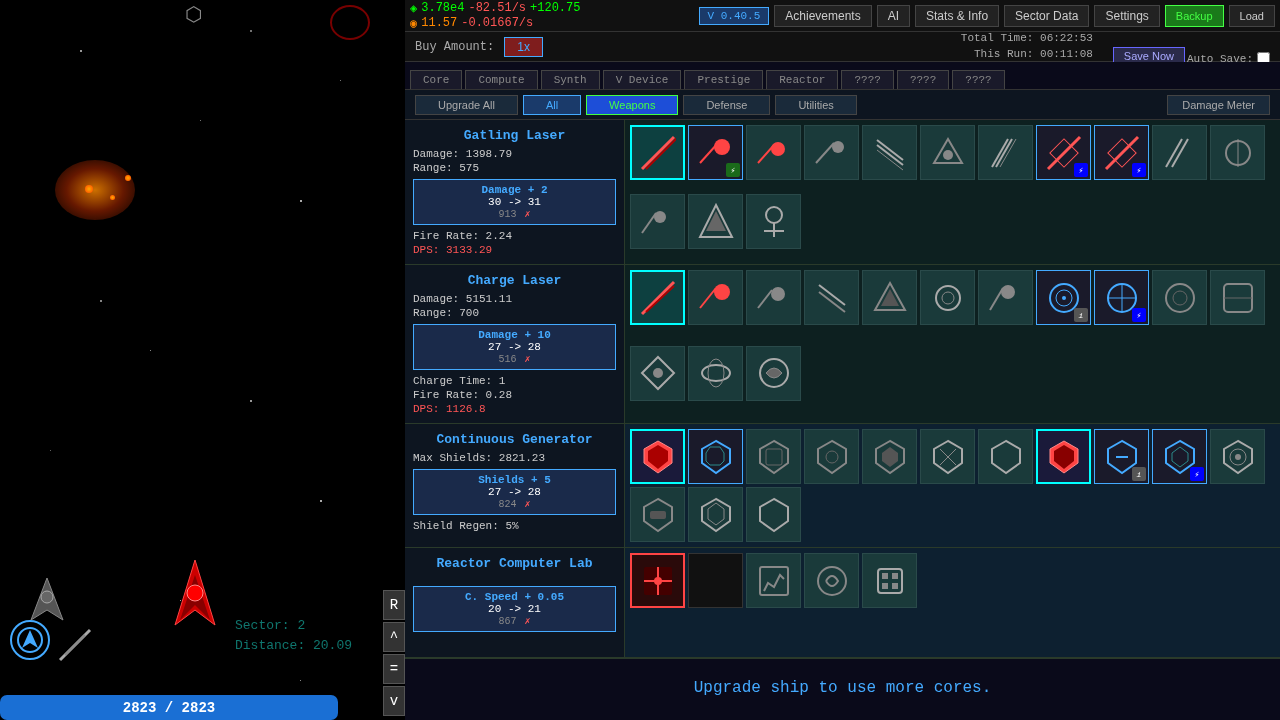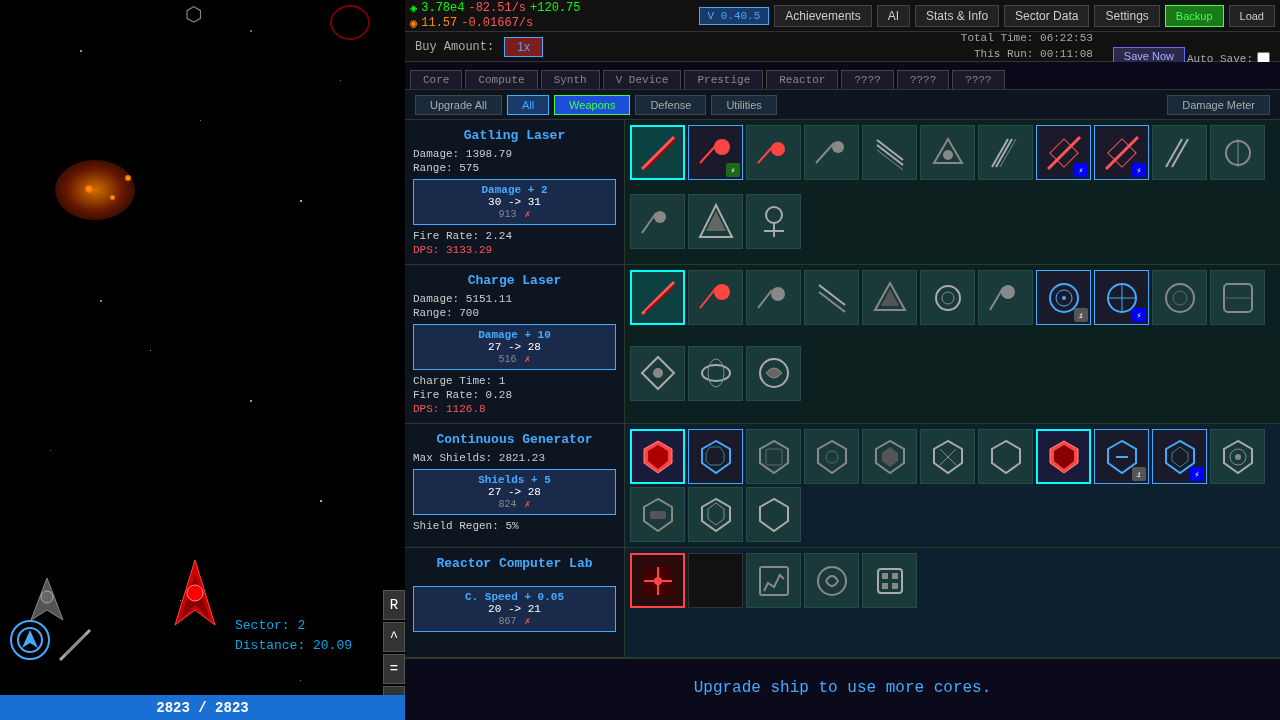--- a/index.html
+++ b/index.html
@@ -43,32 +43,32 @@
       width: 40px; height: 40px;
       border: 2px solid #4af;
       border-radius: 50%;
       display: flex; align-items: center; justify-content: center;
       font-size: 18px;
     }
 
     .sector-info {
       position: absolute;
       bottom: 65px; left: 235px;
-      color: #0ea5e9;
+      color: #0f766e;
       font-size: 13px;
       line-height: 1.5;
     }
 
     .health-bar {
       position: absolute;
       bottom: 0; left: 0;
-      width: 405px; height: 25px;
+      width: 338px; height: 25px;
       background: #1a6fd4;
       display: flex; align-items: center; justify-content: center;
-      font-size: 14px; font-weight: bold; color: #fff;
+      font-size: 14px; font-weight: bold; color: #fff; border-radius: 7px;
     }
 
     .nav-buttons {
       position: absolute;
       right: 0; top: 590px;
       display: flex; flex-direction: column;
       gap: 2px;
     }
 
     .nav-btn {
@@ -226,21 +226,21 @@
       display: flex;
       background: #0d1520;
       height: 30px;
       align-items: center;
       padding: 0 10px;
       gap: 5px;
       border-bottom: 1px solid #333;
     }
 
     .filter-btn {
-      padding: 3px 14px;
+      padding: 3px 22px;
       background: #1a2a3a;
       border: 1px solid #444;
       color: #aaa;
       font-size: 11px;
       cursor: pointer;
     }
 
     .filter-btn.active {
       background: #1d4ed8;
       border-color: #4f4;

